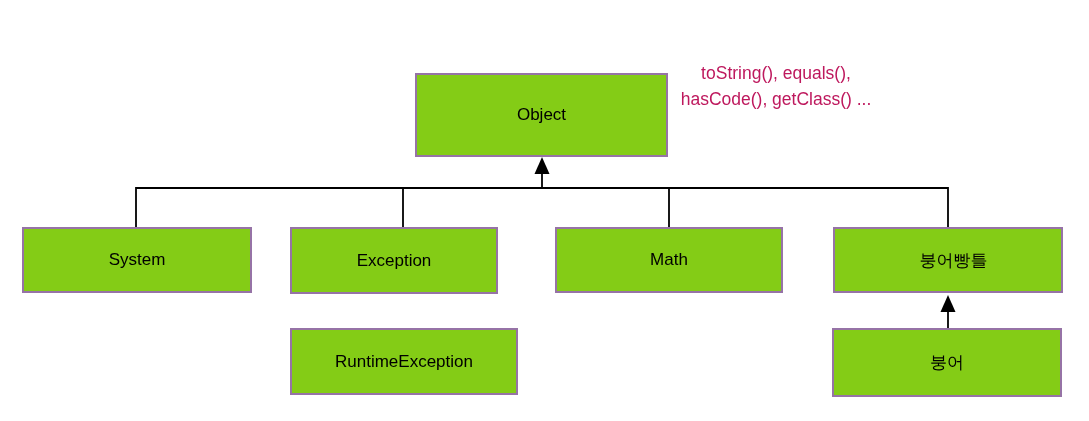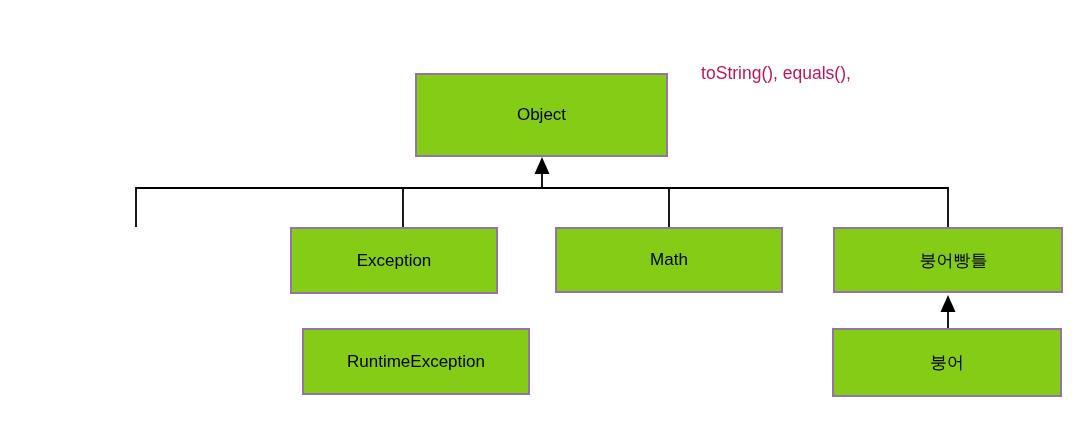--- a/index.html
+++ b/index.html
@@ -32,21 +32,21 @@
     justify-content: center;
     font-size: 17px;
     color: #000000;
     white-space: nowrap;
   }
   #node-object   { left: 415px; top: 73px;  width: 253px; height: 84px; }
   #node-system   { left: 22px;  top: 227px; width: 230px; height: 66px; }
   #node-exception{ left: 290px; top: 227px; width: 208px; height: 67px; }
   #node-math     { left: 555px; top: 227px; width: 228px; height: 66px; text-align: right; }
   #node-mold     { left: 833px; top: 227px; width: 230px; height: 66px; padding-left: 11px; }
-  #node-runtime  { left: 290px; top: 328px; width: 228px; height: 67px; margin-left: 12px; }
+  #node-runtime  { left: 290px; top: 328px; width: 228px; height: 67px; }
   #node-fish     { left: 832px; top: 328px; width: 230px; height: 69px; }
   .annotation {
     position: absolute;
     left: 628px;
     top: 60px;
     width: 296px;
     text-align: center;
     font-size: 17.5px;
     line-height: 26px;
     color: #be185d;
@@ -69,20 +69,23 @@
     <polygon points="542,157 534.5,174 549.5,174" fill="#000000"></polygon>
 
     <path d="M948,328 L948,311" fill="none" stroke="#000000" stroke-width="1.8"></path>
     <polygon points="948,295 940.5,312 955.5,312" fill="#000000"></polygon>
   </svg>
 
   <div class="node" id="node-object">
     <span>Object</span>
   </div>
 
+  <div class="node" id="node-system">
+    <span>System</span>
+  </div>
 
   <div class="node" id="node-exception">
     <span>Exception</span>
   </div>
 
   <div class="node" id="node-math">
     <span>Math</span>
   </div>
 
   <div class="node" id="node-mold">
@@ -92,15 +95,16 @@
   <div class="node" id="node-runtime">
     <span>RuntimeException</span>
   </div>
 
   <div class="node" id="node-fish">
     <span>붕어</span>
   </div>
 
   <div class="annotation">
     <div>toString(), equals(),</div>
+    <div>hasCode(), getClass() ...</div>
   </div>
 
 </div>
 
 </body></html>

